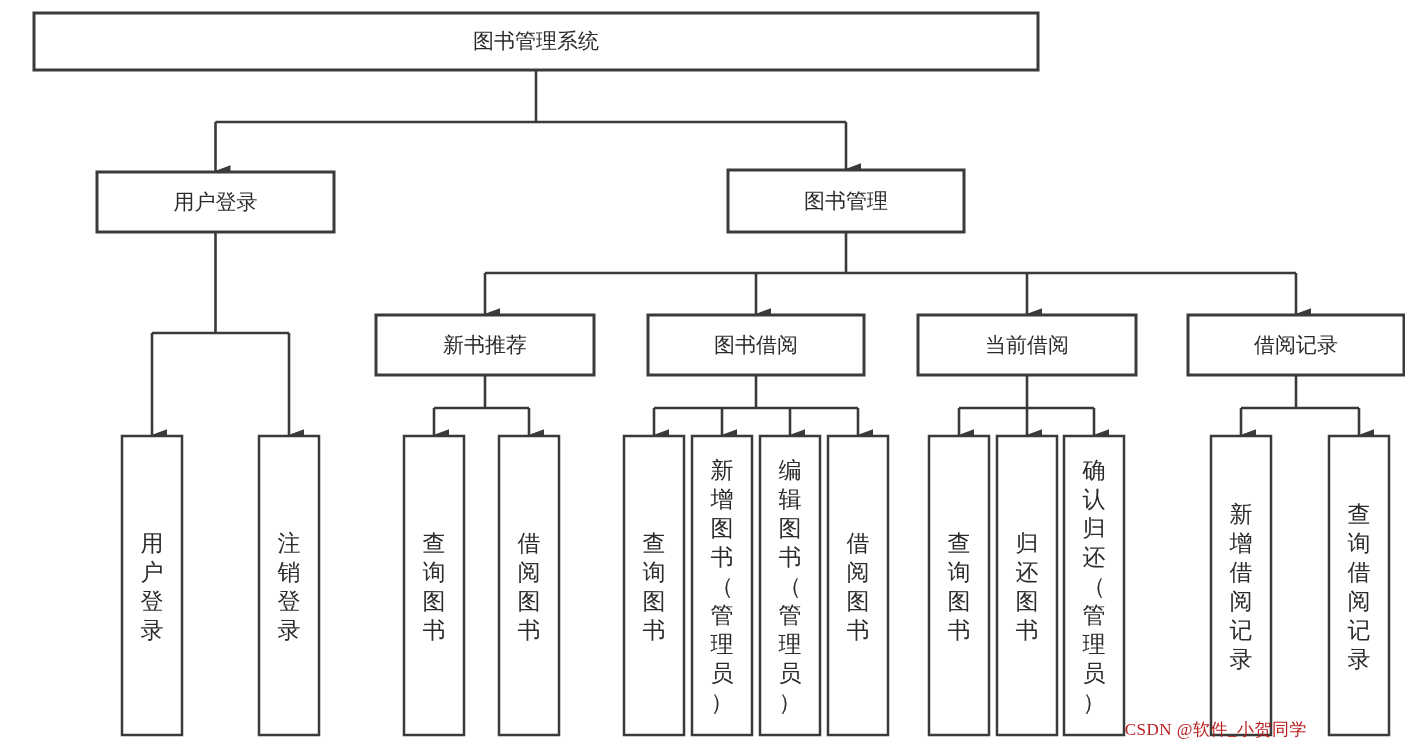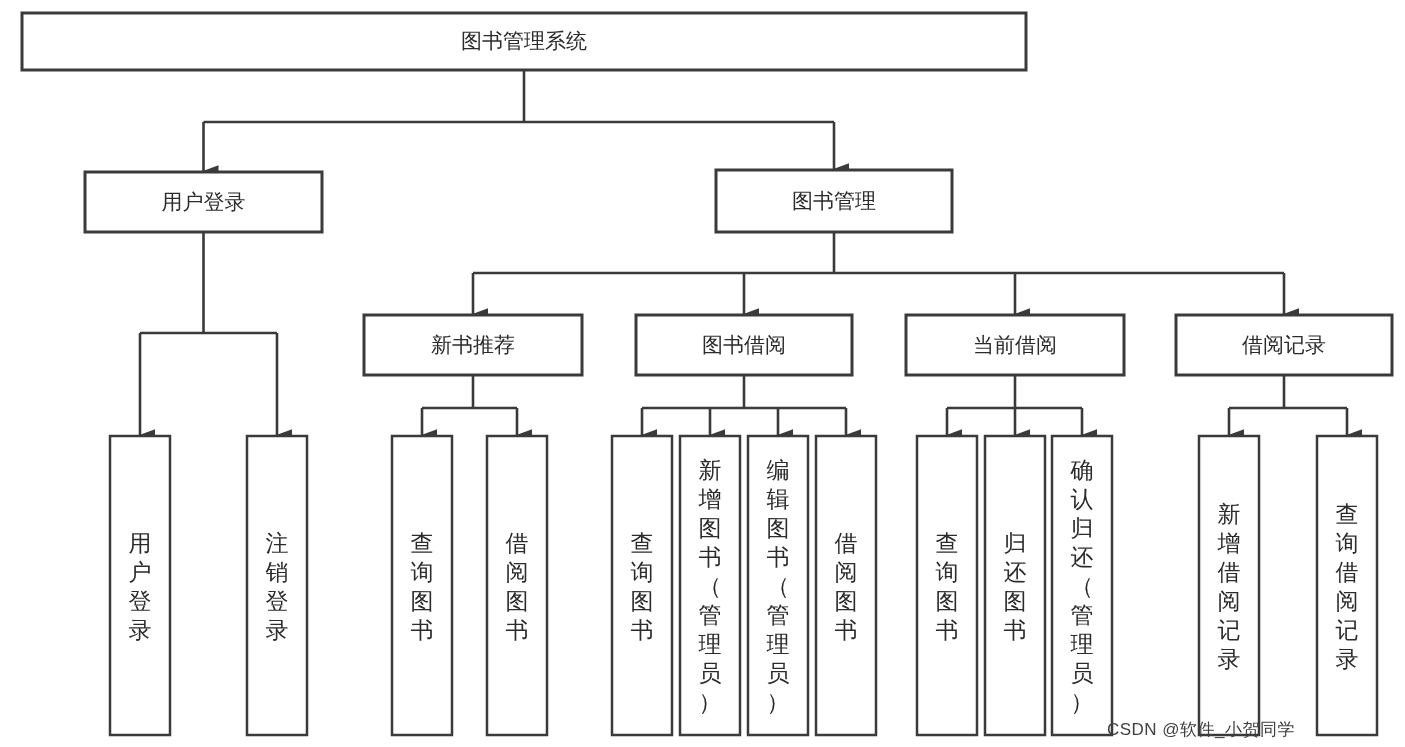--- a/index.html
+++ b/index.html
@@ -9,21 +9,21 @@
   }
   body {
     width: 1405px;
     height: 747px;
     font-family: "Liberation Sans", "DejaVu Sans", sans-serif;
     overflow: hidden;
     position: relative;
   }
   #diagram-root {
     position: absolute;
-    left: 4px; top: 0;
+    left: 16px; top: 0;
     width: 1305px;
     height: 747px;
   }
   svg.diagram {
     display: block;
     width: 1405px;
     height: 747px;
   }
   .node-box {
     fill: #ffffff;
@@ -53,23 +53,23 @@
   .node-label-v {
     font-family: "Liberation Sans", "DejaVu Sans", sans-serif;
     font-size: 23px;
     fill: #2b2b2b;
     text-anchor: middle;
   }
   .watermark {
     position: absolute;
     right: 14px;
     bottom: 6px;
-    font-family: Liberation Sans, sans-serif;
+    font-family: Liberation Serif, serif;
     font-size: 17px;
-    color: #404040;
+    color: #b91c1c;
     letter-spacing: 0.5px;
     white-space: nowrap;
     user-select: none;
   }
 </style>
 </head>
 <body>
 
 <div id="diagram-root">
   <svg class="diagram" viewBox="0 0 1405 747" xmlns="http://www.w3.org/2000/svg">

